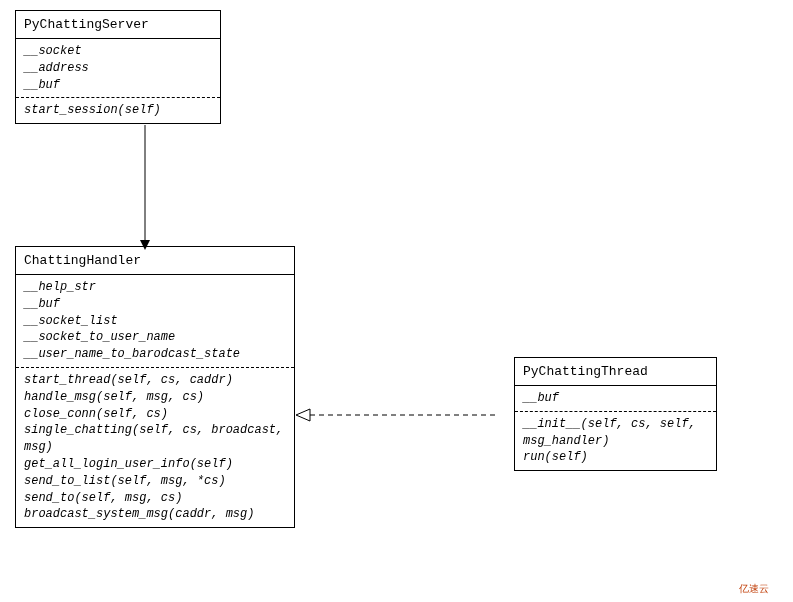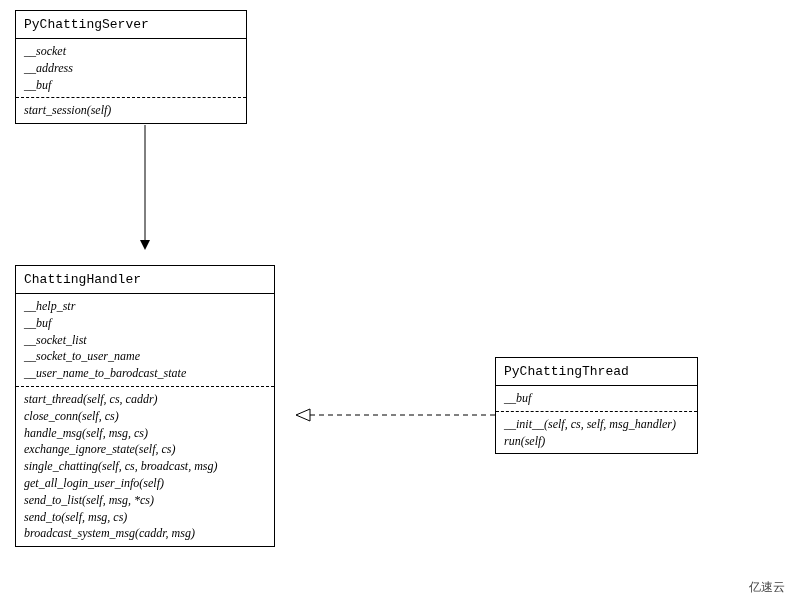--- a/index.html
+++ b/index.html
@@ -32,77 +32,75 @@
       line-height: 1.4;
       font-style: italic;
     }
     .class-methods {
       padding: 4px 8px;
       line-height: 1.4;
       font-style: italic;
     }
     .attr-line, .method-line {
       white-space: pre-wrap;
-      font-family: Liberation Serif, serif;
     }
     svg.connectors {
       position: absolute;
       top: 0;
       left: 0;
       width: 793px;
       height: 602px;
       pointer-events: none;
     }
     .watermark {
       position: absolute;
-      right: 8px;
+      right: 24px;
       bottom: 6px;
-      font-size: 12px;
-      color: #404040;
+      font-size: 10px;
+      color: #c2410c;
       font-family: Arial, sans-serif;
     }
   </style>
 </head>
 <body>
 
-<div class="class-box" style="left:15px; top:10px; width:232px;">
+<div class="class-box" style="left:15px; top:10px; width:206px;">
   <div class="class-name">PyChattingServer</div>
   <div class="class-attrs">
     <div class="attr-line">__socket</div>
     <div class="attr-line">__address</div>
     <div class="attr-line">__buf</div>
   </div>
   <div class="class-methods">
     <div class="method-line">start_session(self)</div>
   </div>
 </div>
 
-<div class="class-box" style="left:15px; top:265px; width:260px;">
+<div class="class-box" style="left:15px; top:246px; width:280px;">
   <div class="class-name">ChattingHandler</div>
   <div class="class-attrs">
     <div class="attr-line">__help_str</div>
     <div class="attr-line">__buf</div>
     <div class="attr-line">__socket_list</div>
     <div class="attr-line">__socket_to_user_name</div>
     <div class="attr-line">__user_name_to_barodcast_state</div>
   </div>
   <div class="class-methods">
     <div class="method-line">start_thread(self, cs, caddr)</div>
+    <div class="method-line">handle_msg(self, msg, cs)</div>
     <div class="method-line">close_conn(self, cs)</div>
-    <div class="method-line">handle_msg(self, msg, cs)</div>
-    <div class="method-line">exchange_ignore_state(self, cs)</div>
     <div class="method-line">single_chatting(self, cs, broadcast, msg)</div>
     <div class="method-line">get_all_login_user_info(self)</div>
     <div class="method-line">send_to_list(self, msg, *cs)</div>
     <div class="method-line">send_to(self, msg, cs)</div>
     <div class="method-line">broadcast_system_msg(caddr, msg)</div>
   </div>
 </div>
 
-<div class="class-box" style="left:495px; top:357px; width:203px;">
+<div class="class-box" style="left:514px; top:357px; width:203px;">
   <div class="class-name">PyChattingThread</div>
   <div class="class-attrs">
     <div class="attr-line">__buf</div>
   </div>
   <div class="class-methods">
     <div class="method-line">__init__(self, cs, self, msg_handler)</div>
     <div class="method-line">run(self)</div>
   </div>
 </div>
 

